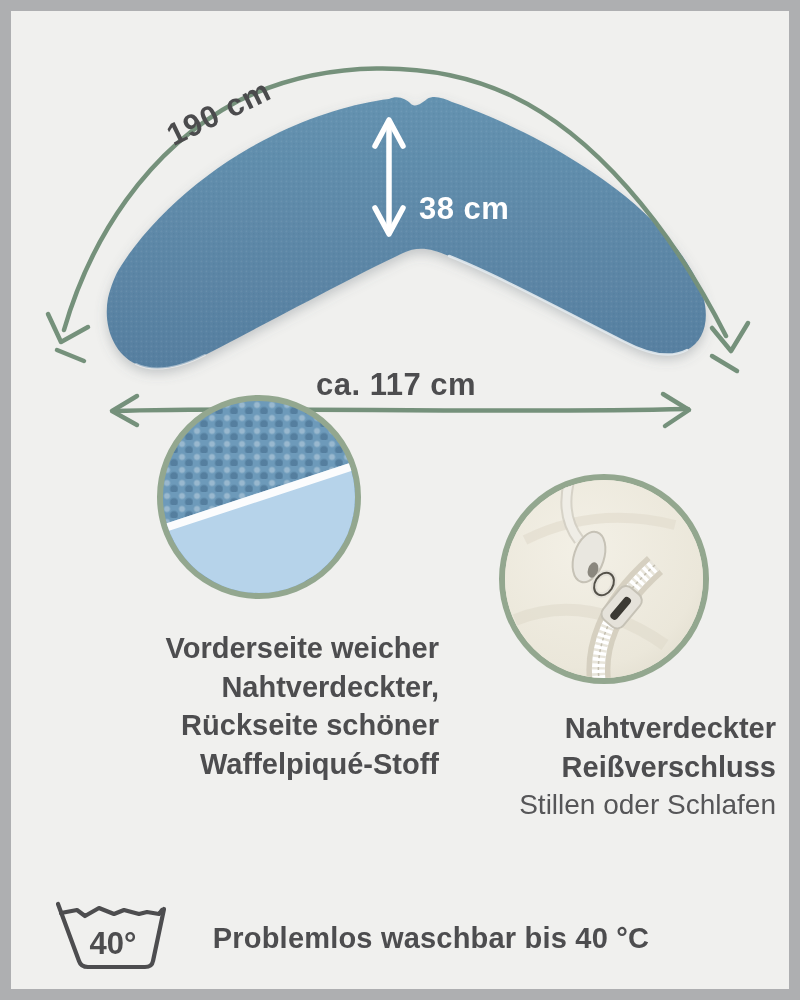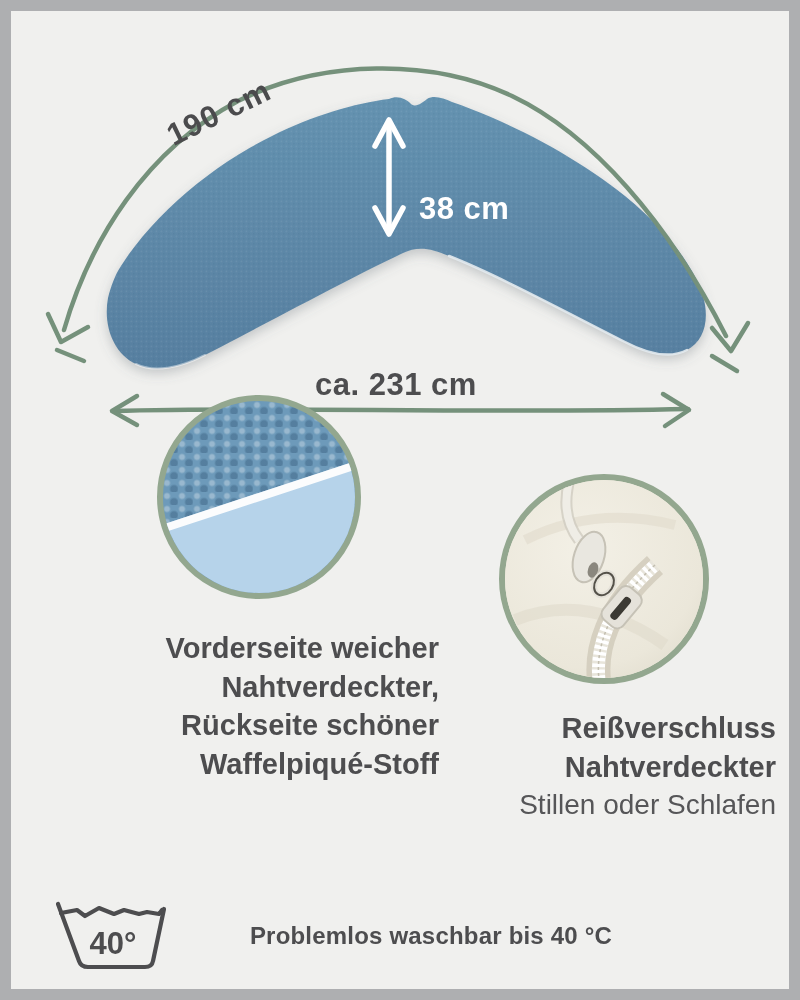--- a/index.html
+++ b/index.html
@@ -44,21 +44,21 @@
   .circle-zip{
     left:488px;top:463px;width:210px;height:210px;background:#ece8dc;
   }
   .text-block{position:absolute;text-align:right;}
   .fabric-text{left:78px;top:618px;width:350px;font-size:29px;font-weight:700;line-height:38.5px;color:#4d4d4f;}
   .zip-text{left:415px;top:698px;width:350px;font-size:28px;line-height:38.5px;color:#565658;}
   .zip-text .b{font-size:29px;font-weight:700;color:#4d4d4f;}
   .wash-icon{position:absolute;left:42px;top:886px;}
   .wash-text{
     position:absolute;left:178px;top:911px;width:484px;text-align:center;
-    font-size:24px;font-weight:700;color:#4d4d4f;letter-spacing:.2px;
+    font-size:29px;font-weight:700;color:#4d4d4f;letter-spacing:.2px;
   }
 </style>
 </head>
 <body>
 
 <div class="canvas">
 
   <svg class="scene" width="800" height="1000" viewBox="0 0 800 1000">
     <defs>
       <linearGradient id="pillowGrad" x1="0" y1="0" x2="0" y2="1">
@@ -128,21 +128,21 @@
 
     <g fill="none" stroke="#75917b" stroke-width="4.5" stroke-linecap="round" stroke-linejoin="round">
       <path d="M 114 411 C 260 406, 480 414, 688 409"></path>
       <polyline points="137,396 112,411 137,425"></polyline>
       <polyline points="663,394 689,410 665,426"></polyline>
     </g>
   </svg>
 
   <div class="label-190">190 cm</div>
   <div class="label-38">38 cm</div>
-  <div class="label-145">ca. 231 cm</div>
+  <div class="label-145">ca. 117 cm</div>
 
   <div class="circle circle-fabric">
     <div class="smooth-fabric"></div>
   </div>
 
   <div class="circle circle-zip">
     <svg width="198" height="198" viewBox="0 0 198 198">
       <defs>
         <radialGradient id="creamShade" cx="40%" cy="35%" r="85%">
           <stop offset="0" stop-color="#f3f0e6"></stop>
@@ -176,22 +176,22 @@
   </div>
 
   <div class="text-block fabric-text">
     <div>Vorderseite weicher</div>
     <div>Nahtverdeckter,</div>
     <div>Rückseite schöner</div>
     <div>Waffelpiqué-Stoff</div>
   </div>
 
   <div class="text-block zip-text">
+    <div class="b">Nahtverdeckter</div>
     <div class="b">Reißverschluss</div>
-    <div class="b">Nahtverdeckter</div>
     <div>Stillen oder Schlafen</div>
   </div>
 
   <div class="wash-icon">
     <svg width="116" height="80" viewBox="0 0 116 80">
       <g fill="none" stroke="#4d4d4f" stroke-width="4.2" stroke-linecap="round" stroke-linejoin="round">
         <path d="M 5 7 L 26 64 Q 28 70 35 70 L 92 70 Q 99 70 100 64 L 111 12"></path>
         <path d="M 8 16 L 24 13 L 32 19 L 46 11 L 61 17 L 71 13 L 86 17 L 94 15 L 106 17 L 109 13"></path>
       </g>
       <text x="60" y="57" text-anchor="middle" font-family="Liberation Sans, sans-serif" font-size="31" font-weight="600" fill="#4d4d4f">40°</text>

